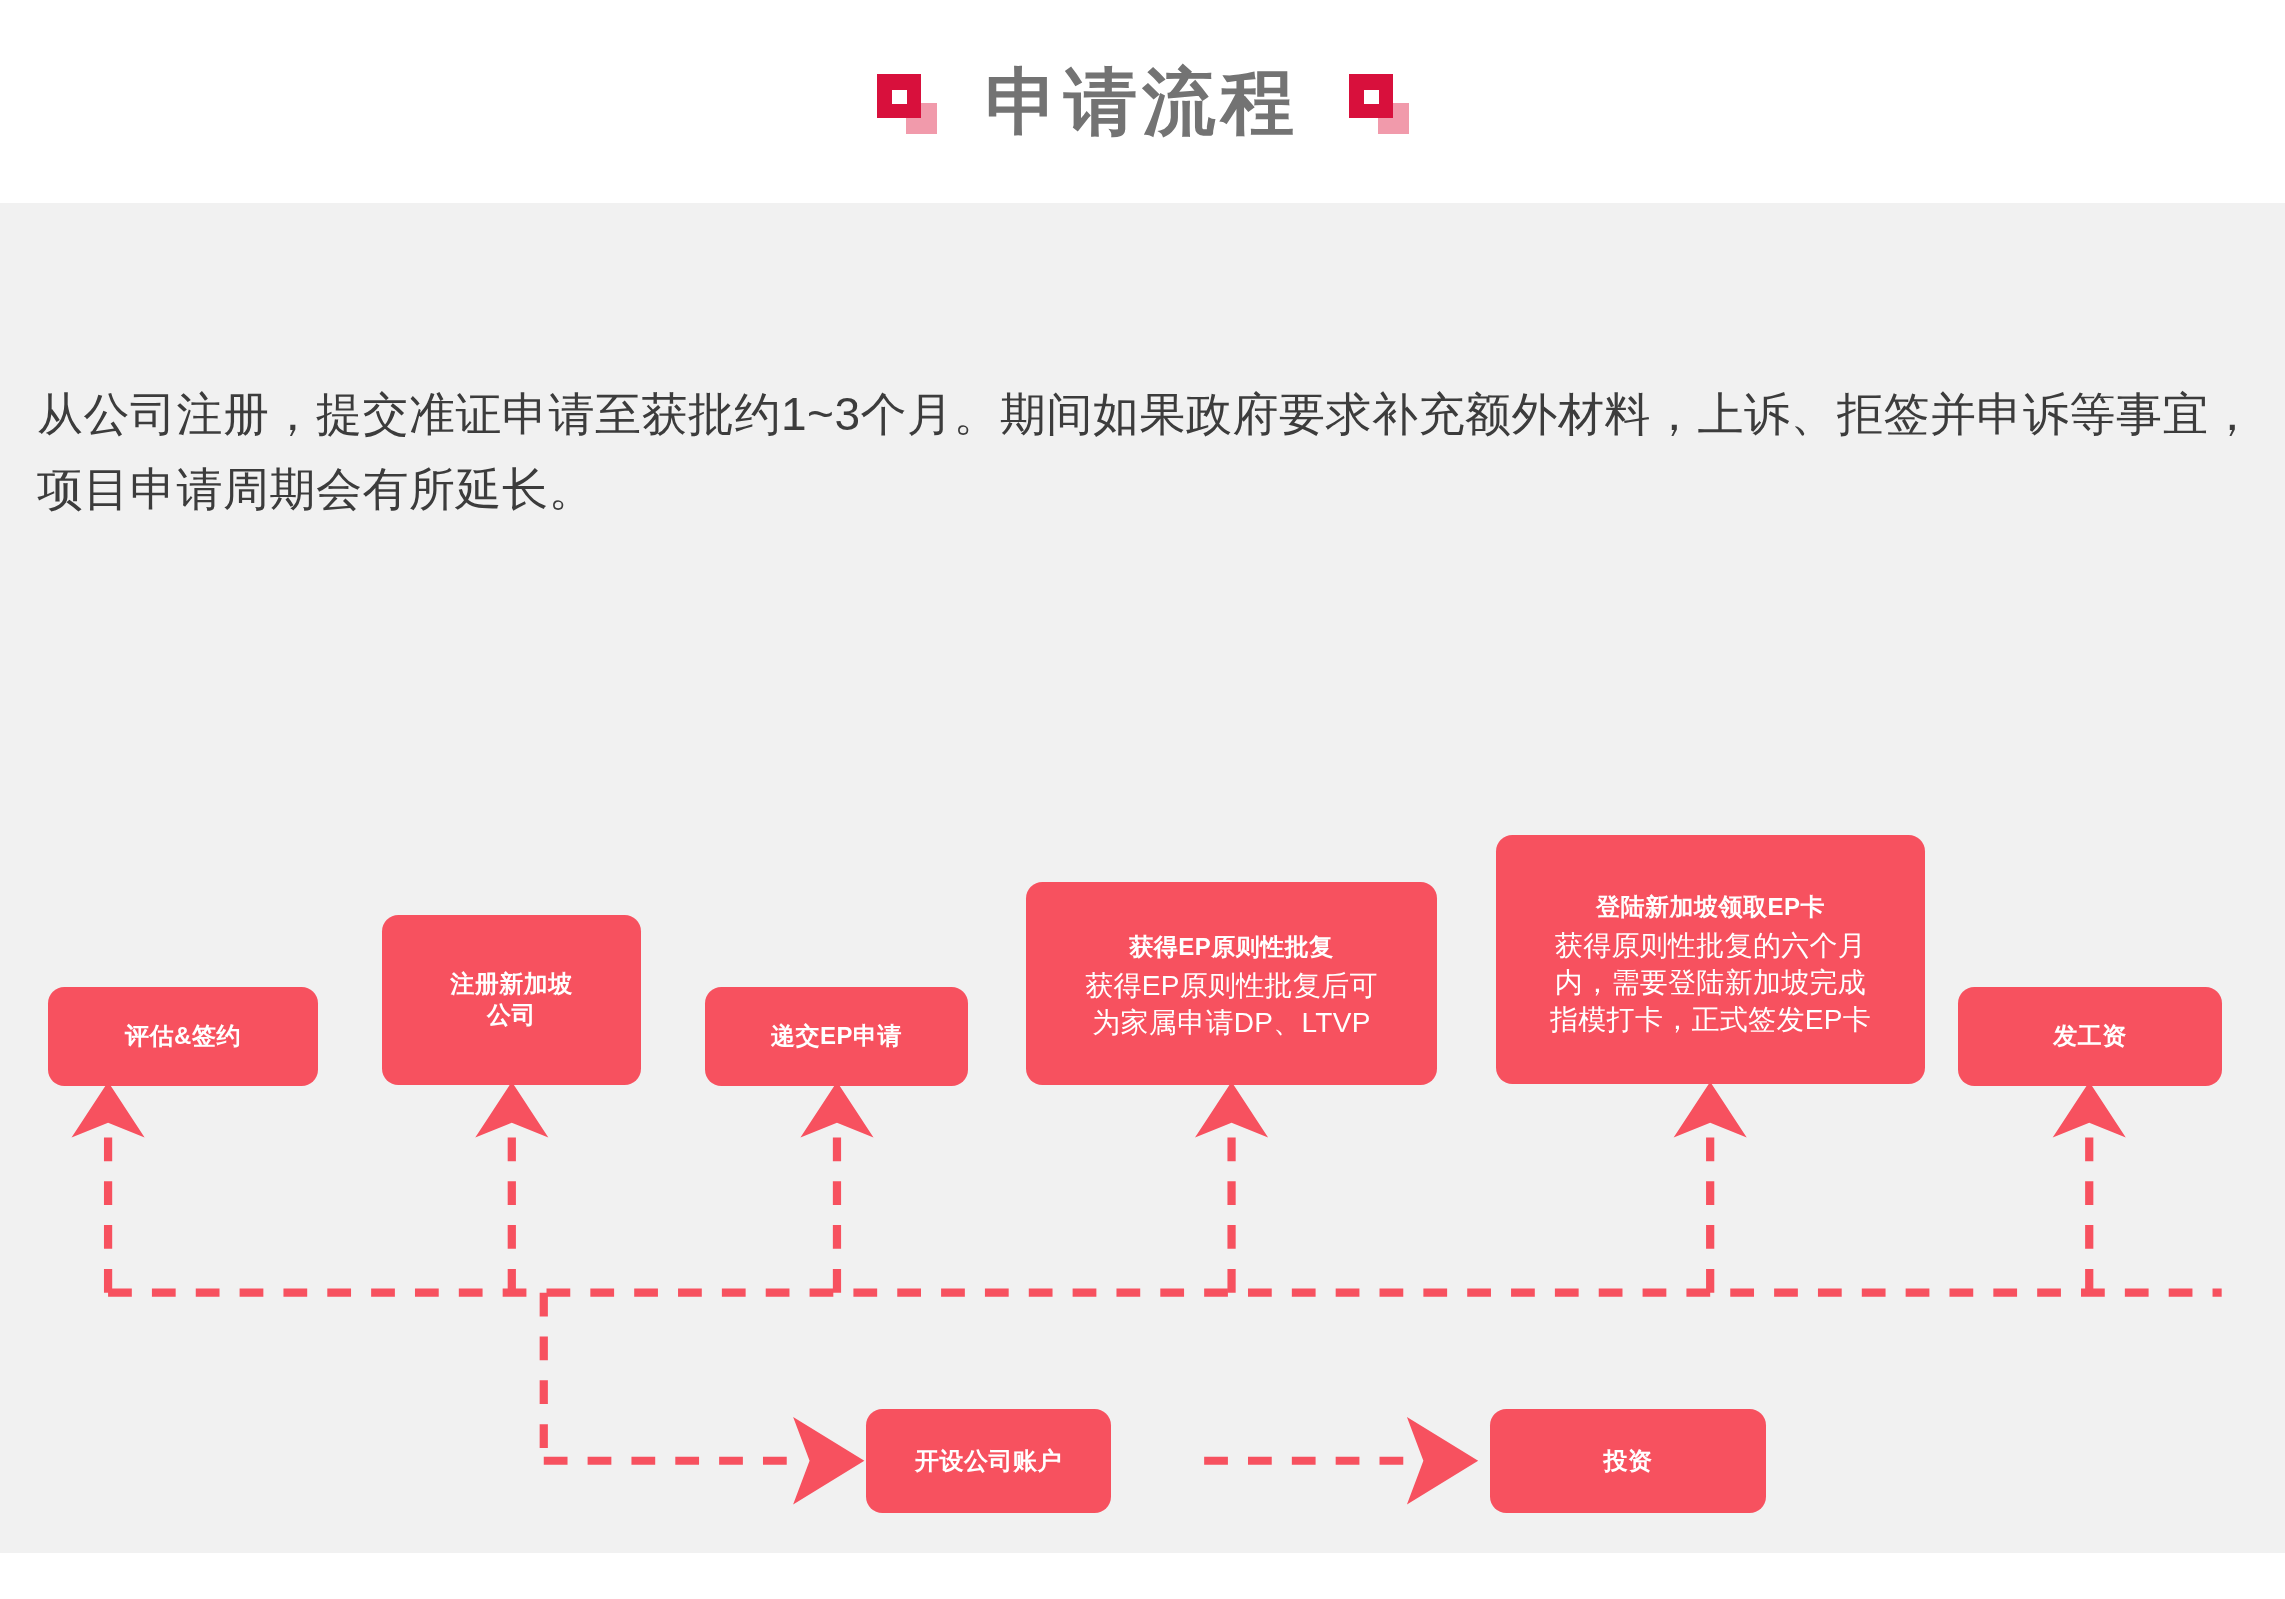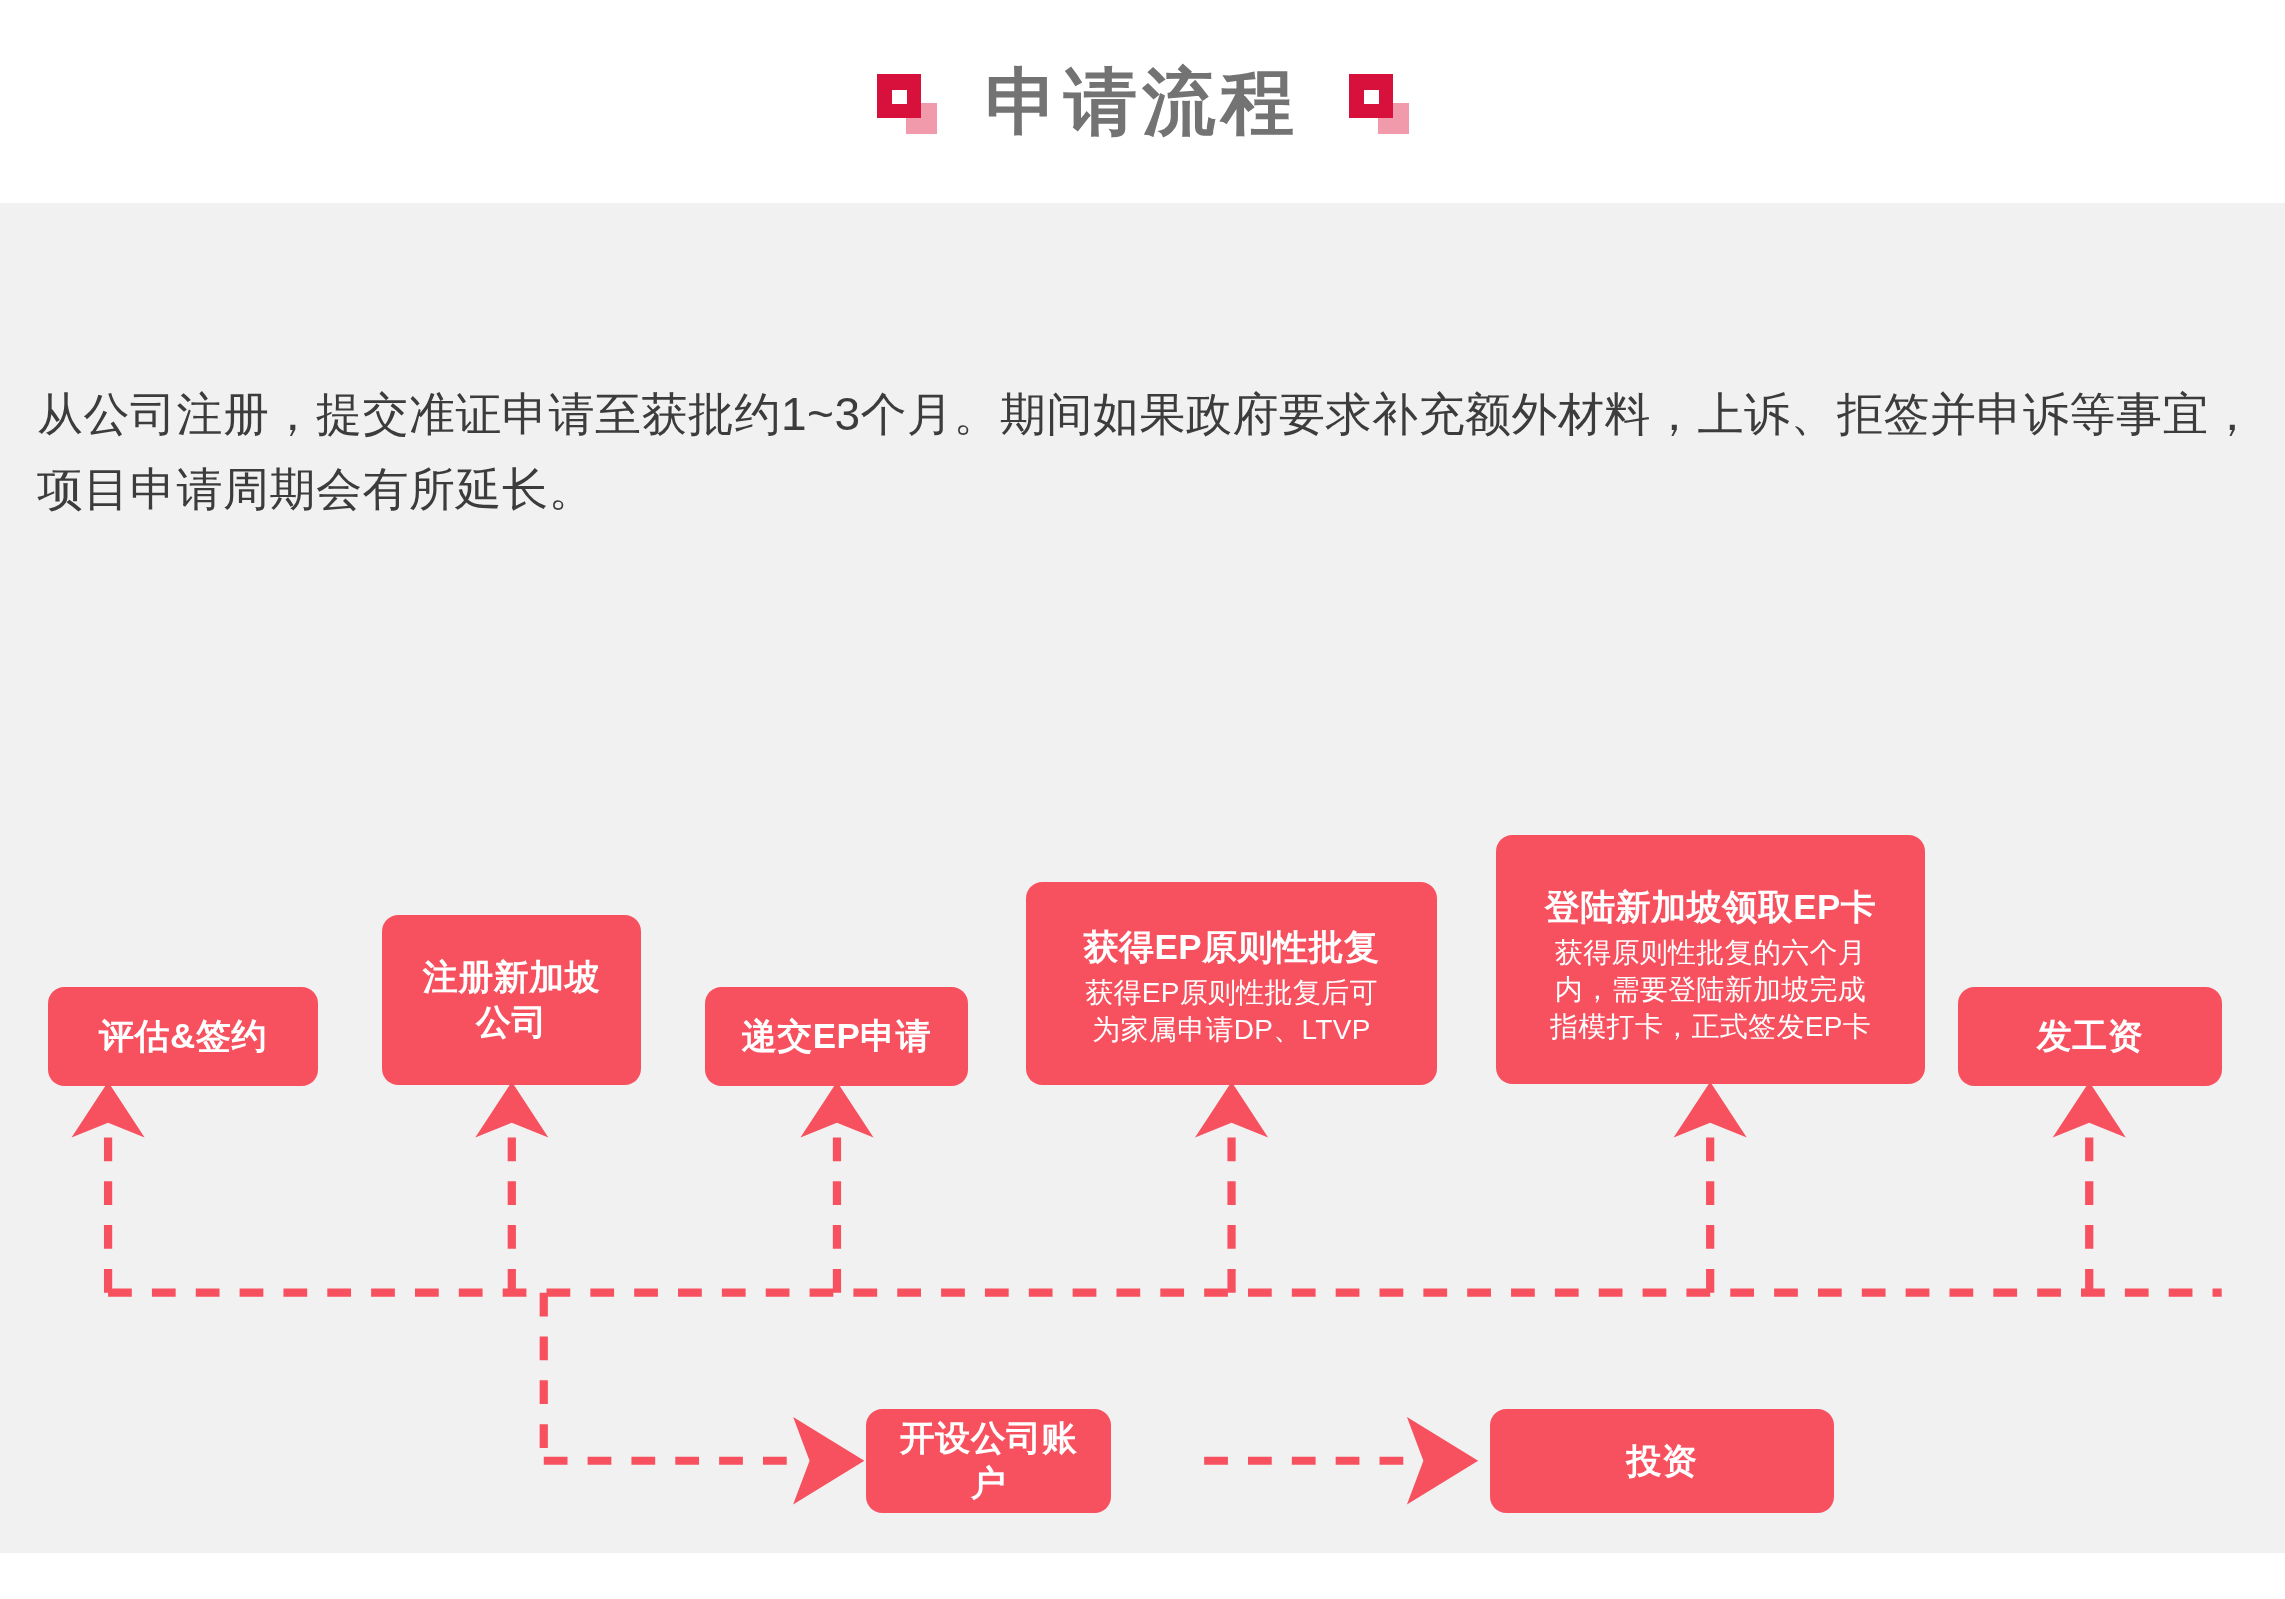--- a/index.html
+++ b/index.html
@@ -114,21 +114,21 @@
     box-sizing: border-box;
     display: flex;
     flex-direction: column;
     align-items: center;
     justify-content: center;
     text-align: center;
     color: #ffffff;
     padding: 12.8px 20px;
   }
   .node .n-title {
-    font-size: 35px;
+    font-size: 24px;
     font-weight: 700;
     line-height: 1.28;
     letter-spacing: 0.5px;
     white-space: pre-line;
   }
   .node .n-sub {
     font-size: 28px;
     font-weight: 400;
     line-height: 1.32;
     letter-spacing: 0.3px;
@@ -138,21 +138,21 @@
 
   
   #node-0 { left: 48px;   top: 784px;  width: 270px;  height: 99px; }
   #node-1 { left: 382px;  top: 712px;  width: 259px;  height: 170px; }
   #node-2 { left: 705px;  top: 784px;  width: 263px;  height: 99px; }
   #node-3 { left: 1026px; top: 679px;  width: 411px;  height: 203px; }
   #node-4 { left: 1496px; top: 632px;  width: 429px;  height: 249px; }
   #node-5 { left: 1958px; top: 784px;  width: 264px;  height: 99px; }
   
   #node-6 { left: 866px;  top: 1206px; width: 245px;  height: 104px; }
-  #node-7 { left: 1490px; top: 1206px; width: 344px;  height: 104px; }
+  #node-7 { left: 1490px; top: 1206px; width: 276px;  height: 104px; }
 
   #node-3 { padding-top: 20px; }
   #node-4 { padding-top: 24px; }
 </style>
 </head>
 <body>
 
 <div class="header">
   <span class="deco-icon left">
     <span class="pale"></span>

